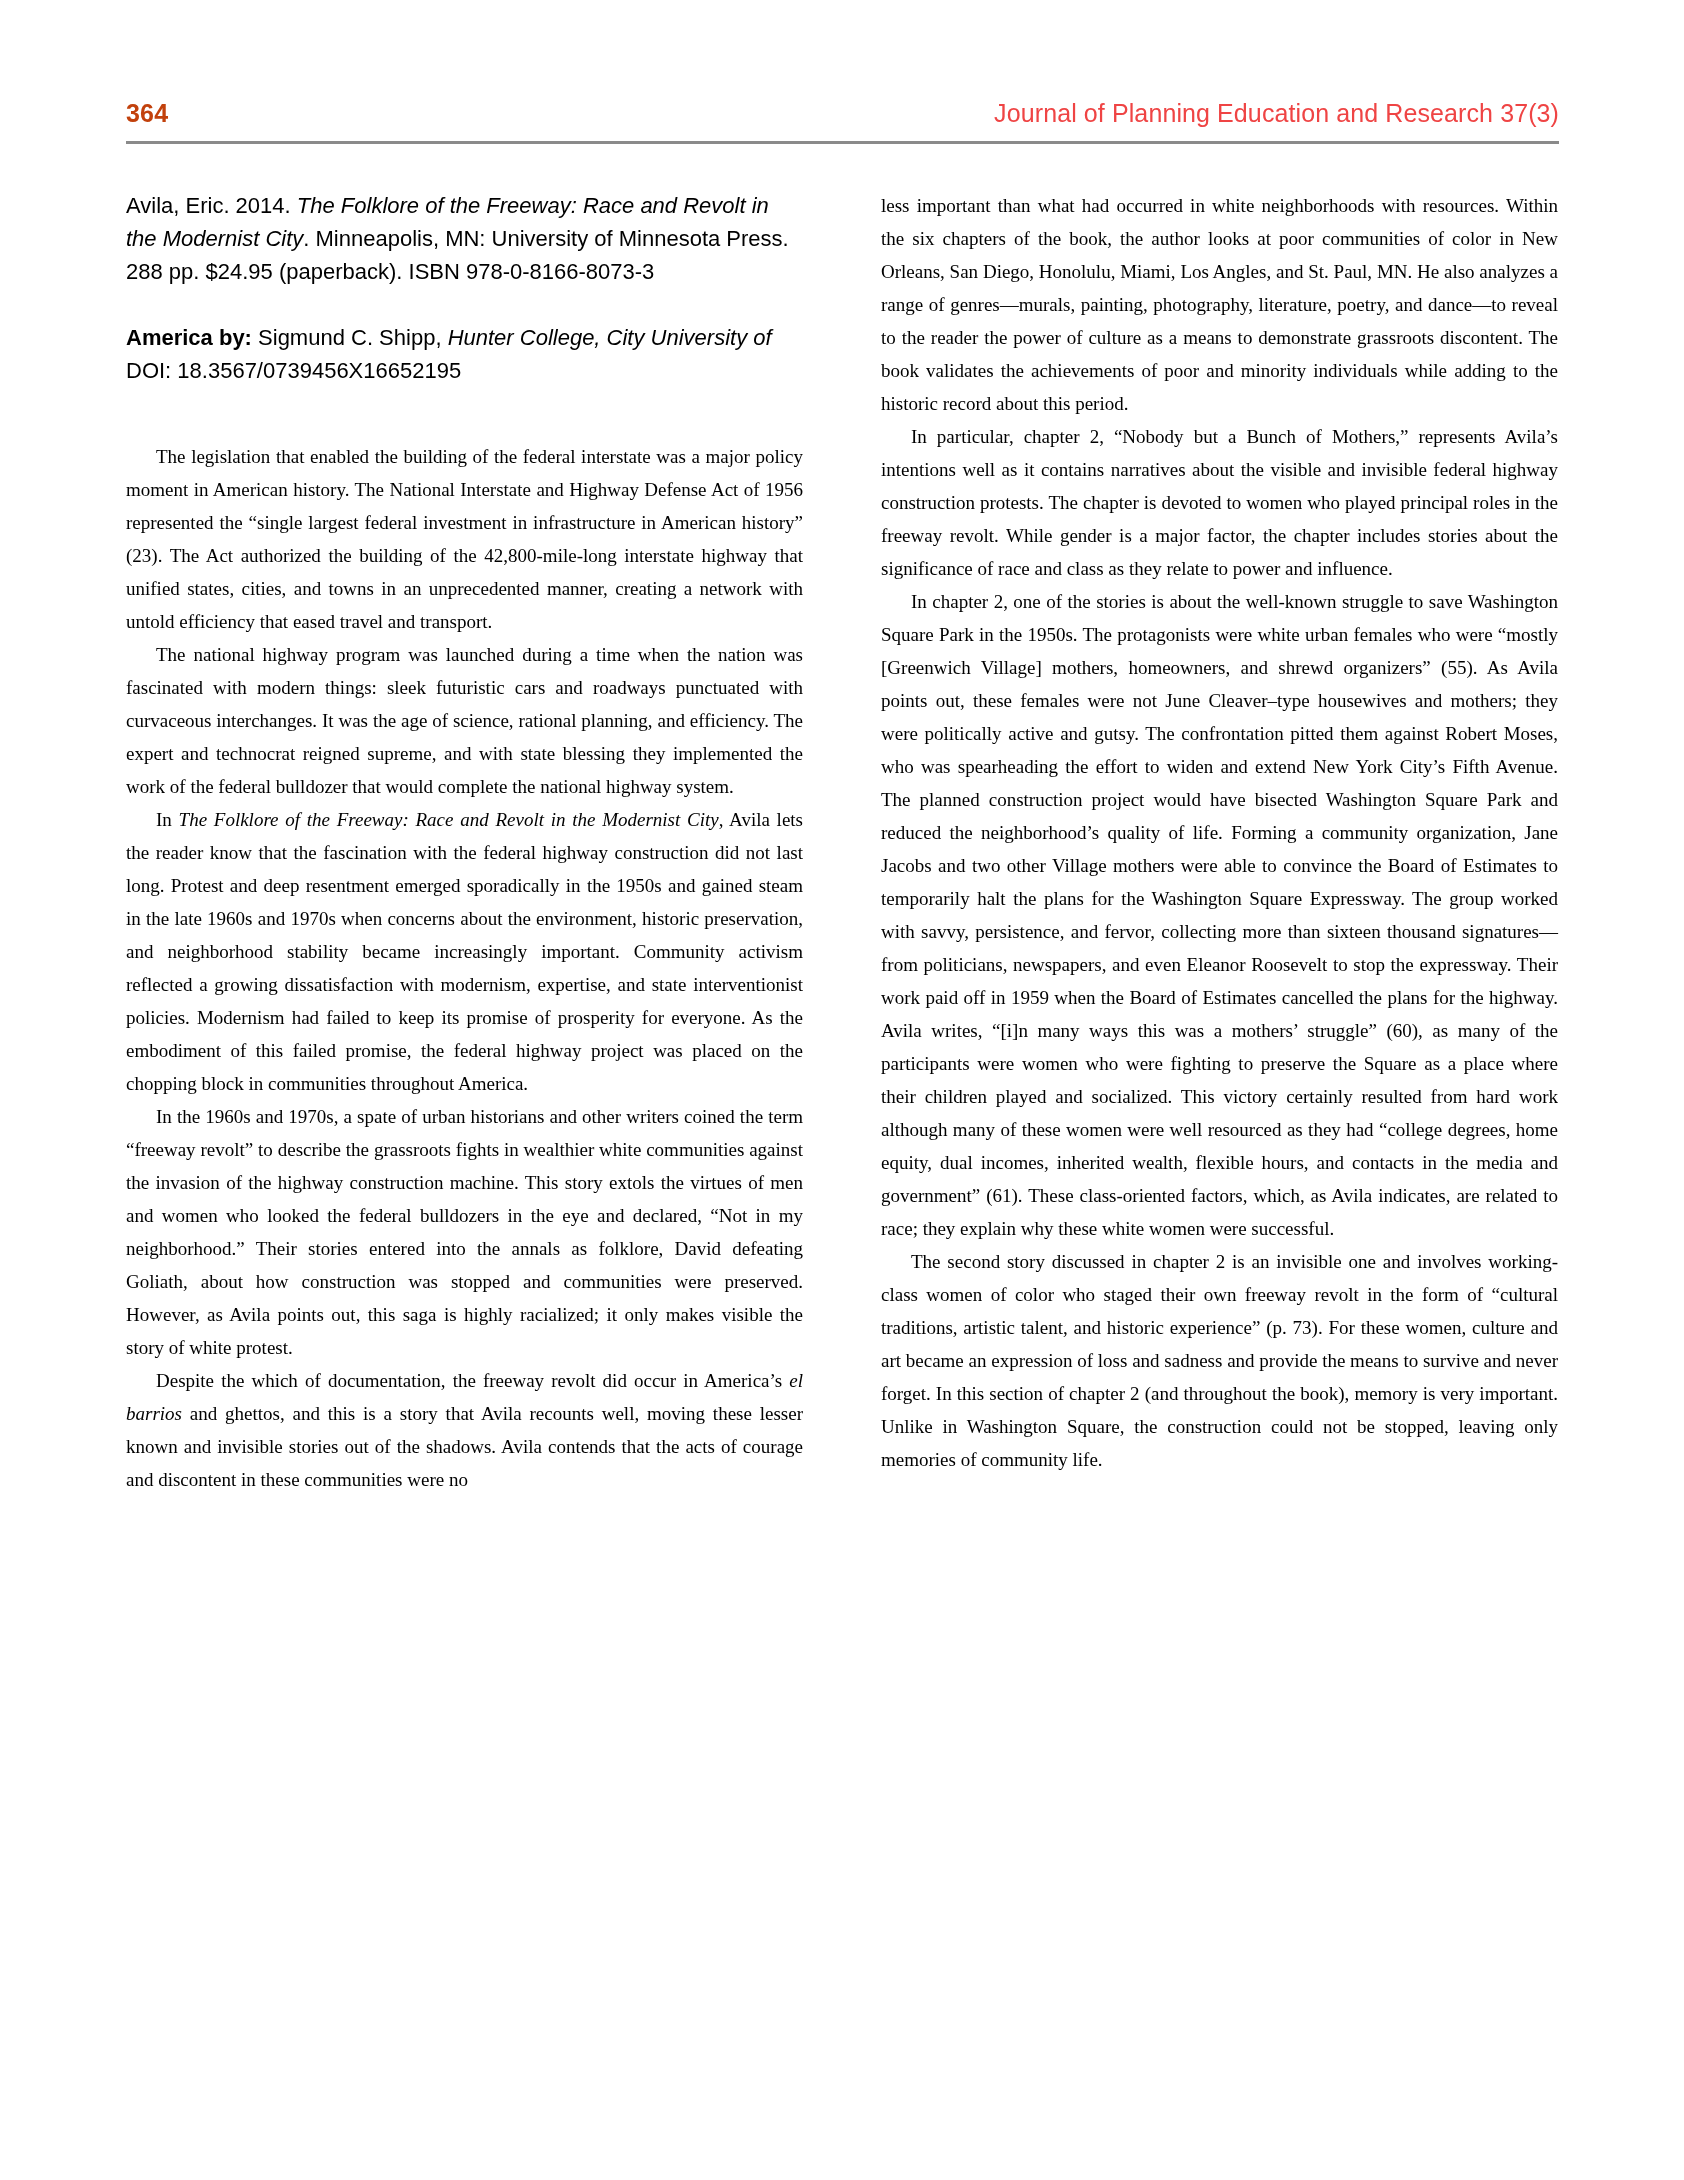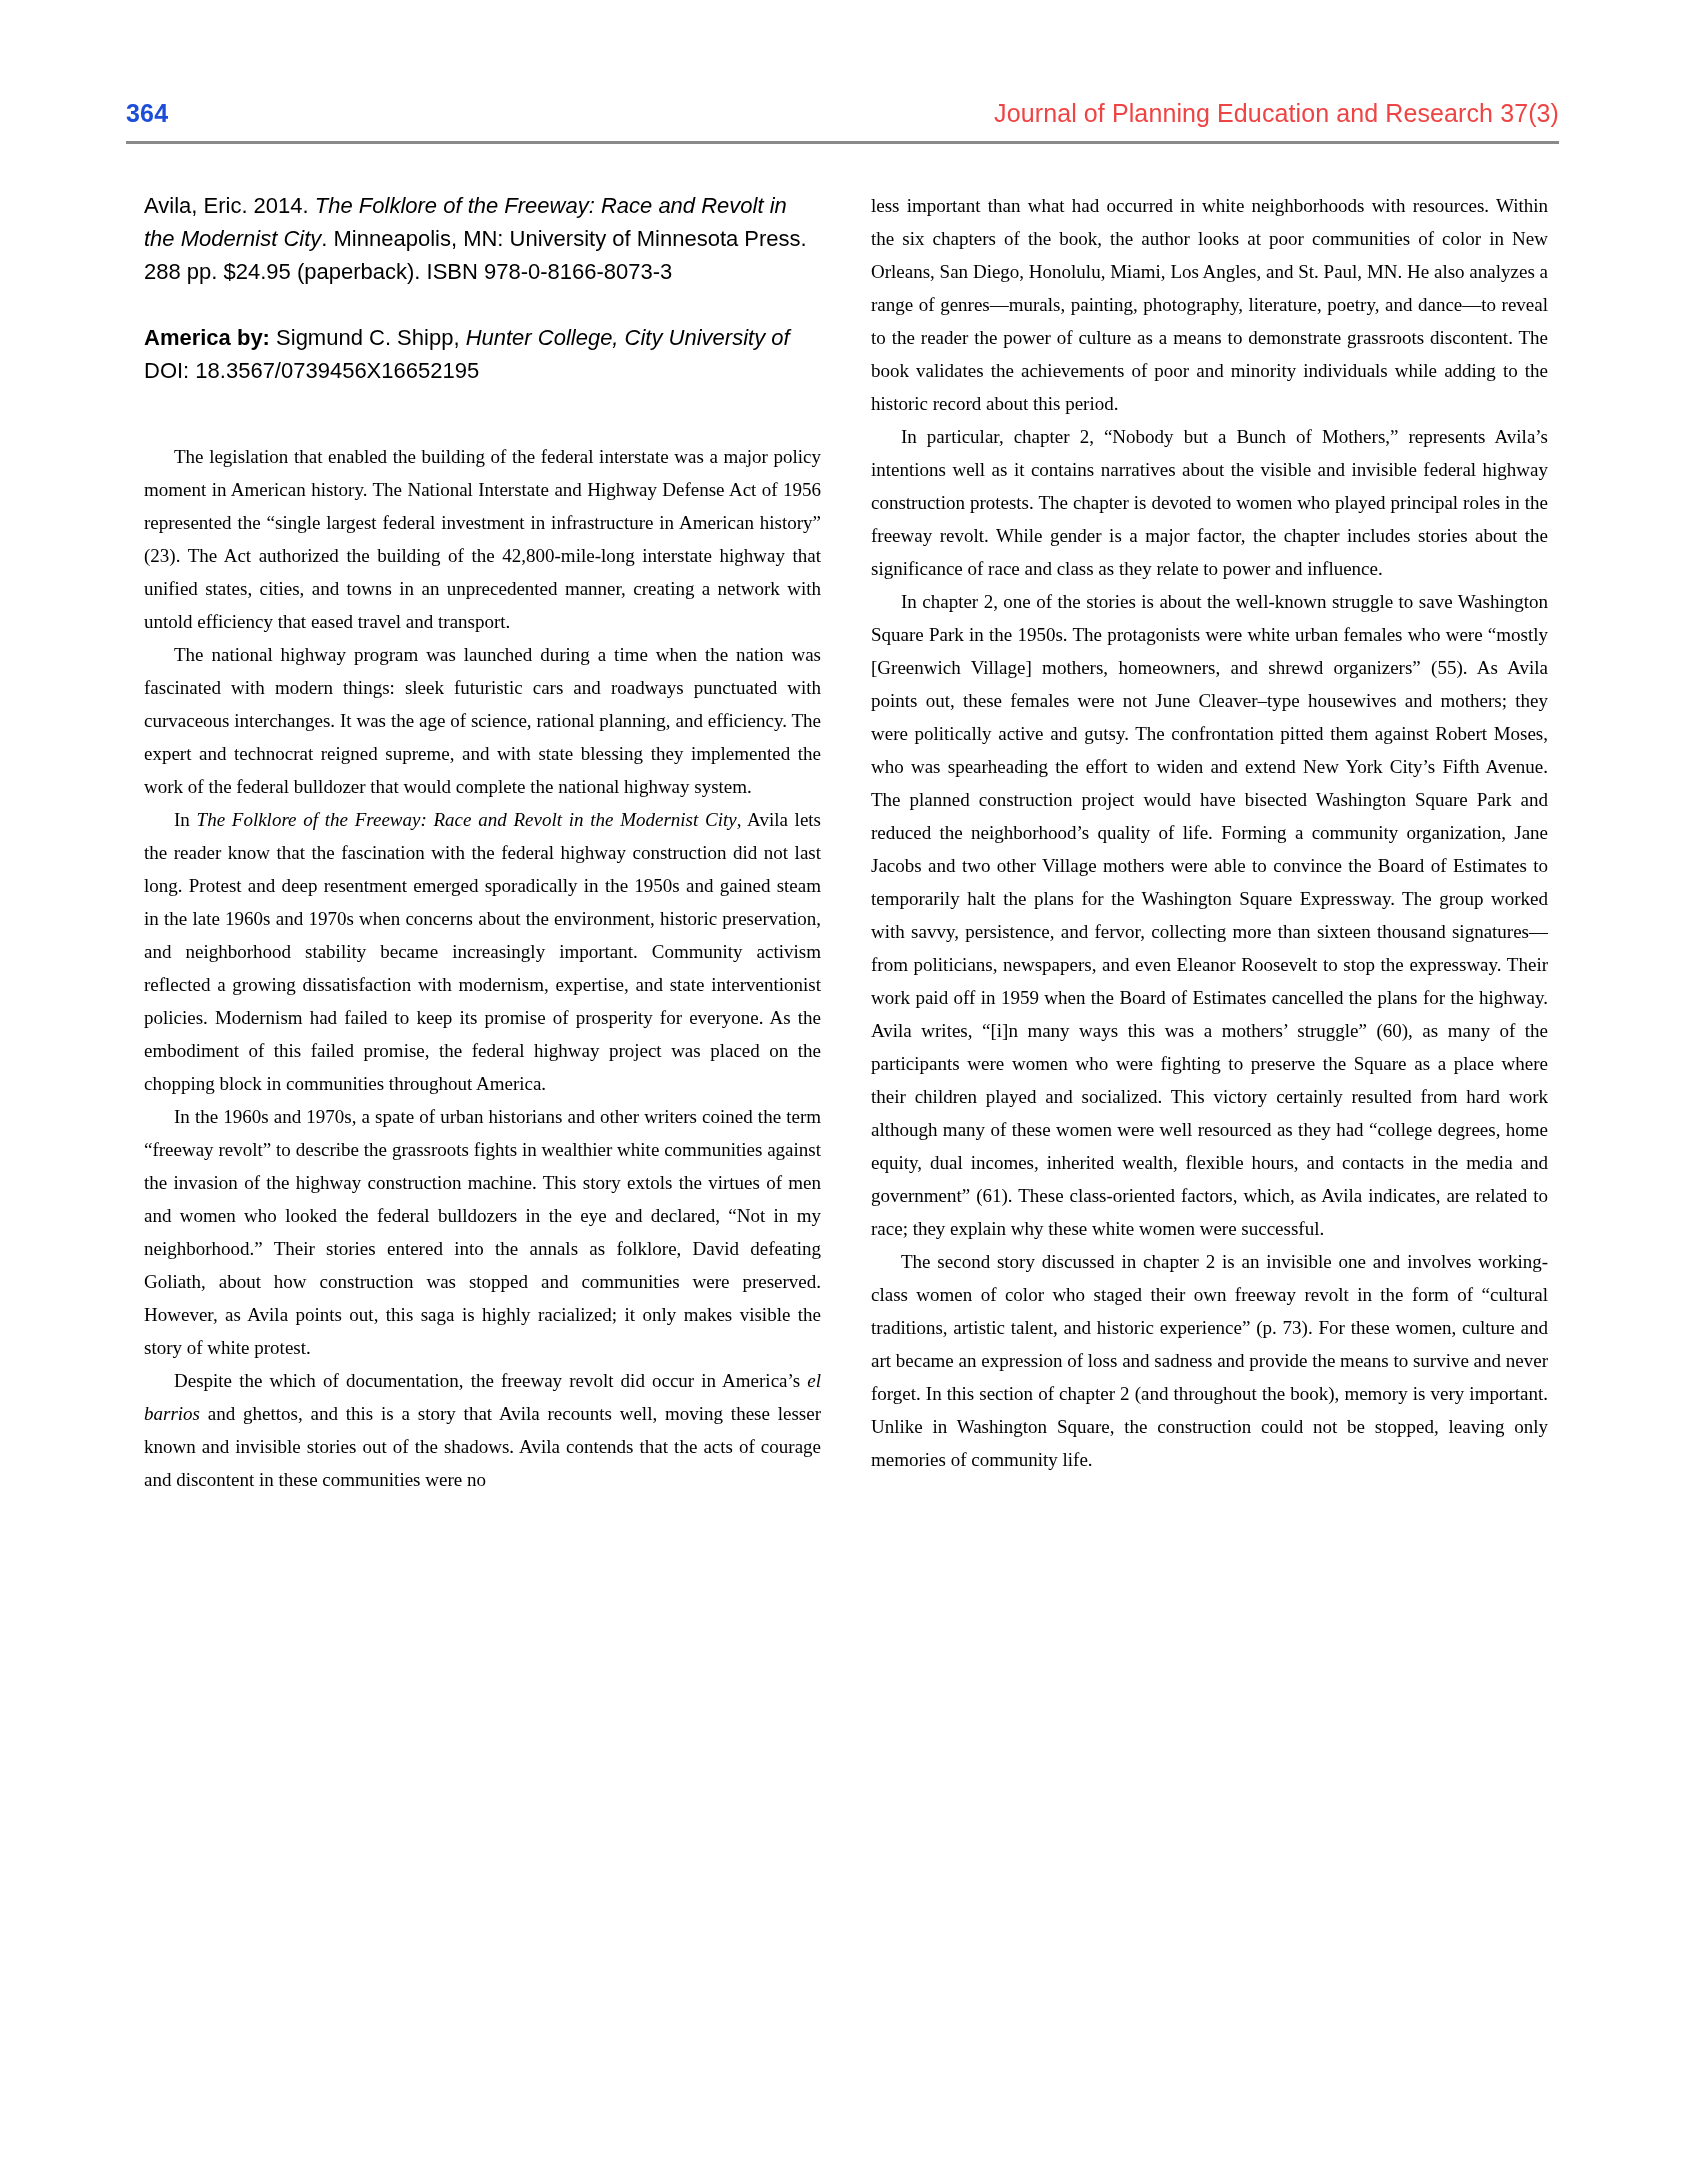--- a/index.html
+++ b/index.html
@@ -28,21 +28,21 @@
     display: flex;
     align-items: flex-end;
     justify-content: space-between;
     box-sizing: border-box;
   }
 
   .folio {
     font-family: "Liberation Sans", sans-serif;
     font-size: 25px;
     font-weight: 600;
-    color: #1d4ed8;
+    color: #c2410c;
     letter-spacing: 0.2px;
     line-height: 1;
   }
 
   .journal-title {
     font-family: "Liberation Sans", sans-serif;
     font-size: 25px;
     font-weight: 500;
     color: #ef4444;
     line-height: 1;
@@ -54,25 +54,25 @@
     left: 126px;
     top: 141px;
     width: 1433px;
     height: 2.6px;
     background: #8a8a8a;
   }
 
   
   .columns {
     position: absolute;
-    left: 144px;
+    left: 126px;
     top: 189px;
     width: 1433px;
     display: flex;
-    gap: 50px;
+    gap: 78px;
     box-sizing: border-box;
   }
 
   .col {
     width: 677px;
     box-sizing: border-box;
   }
 
   
   .cite-block {

